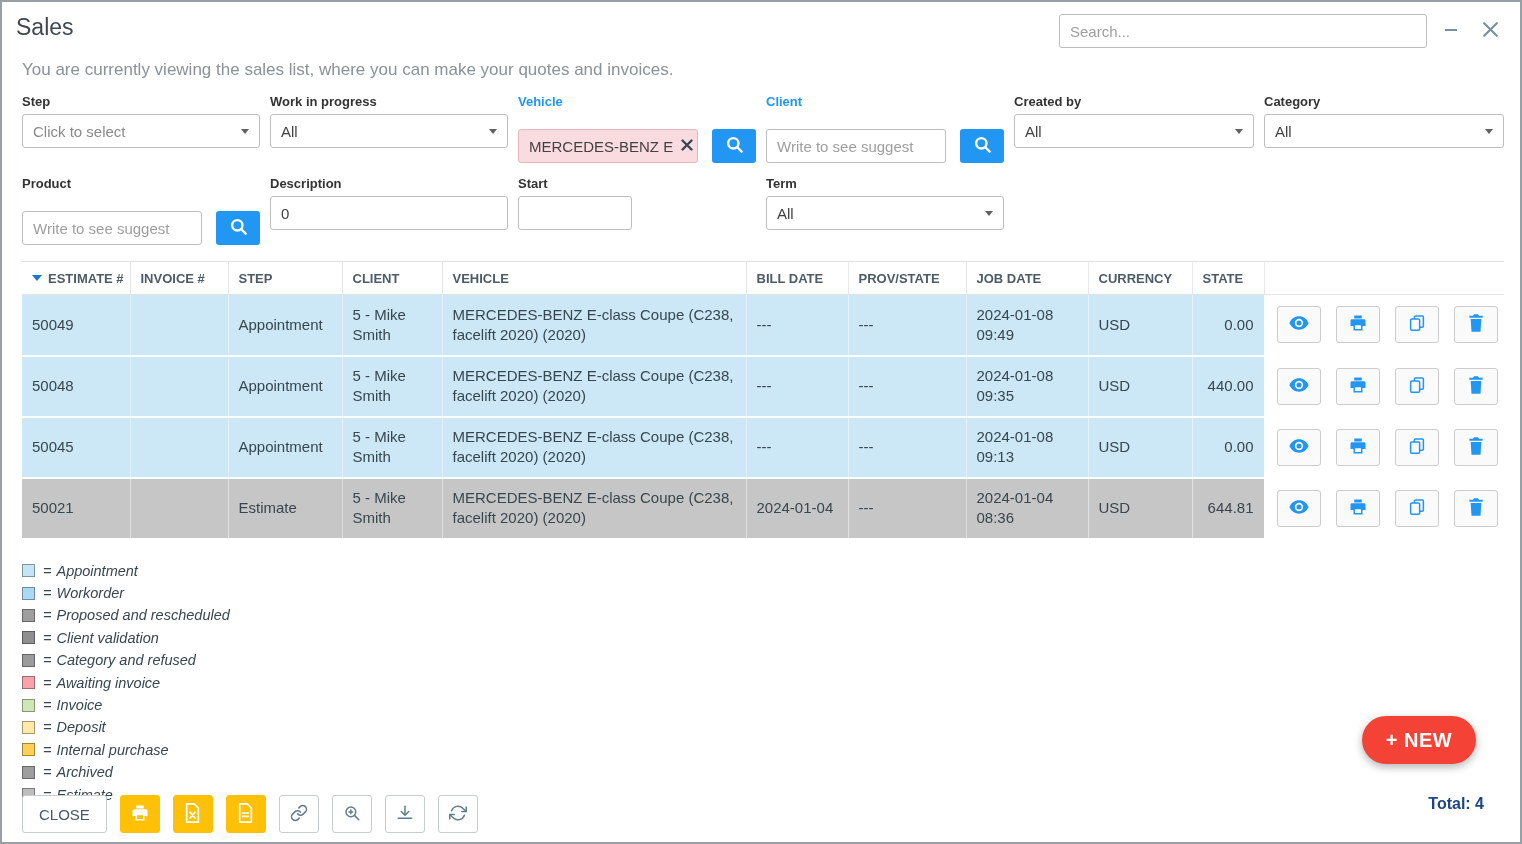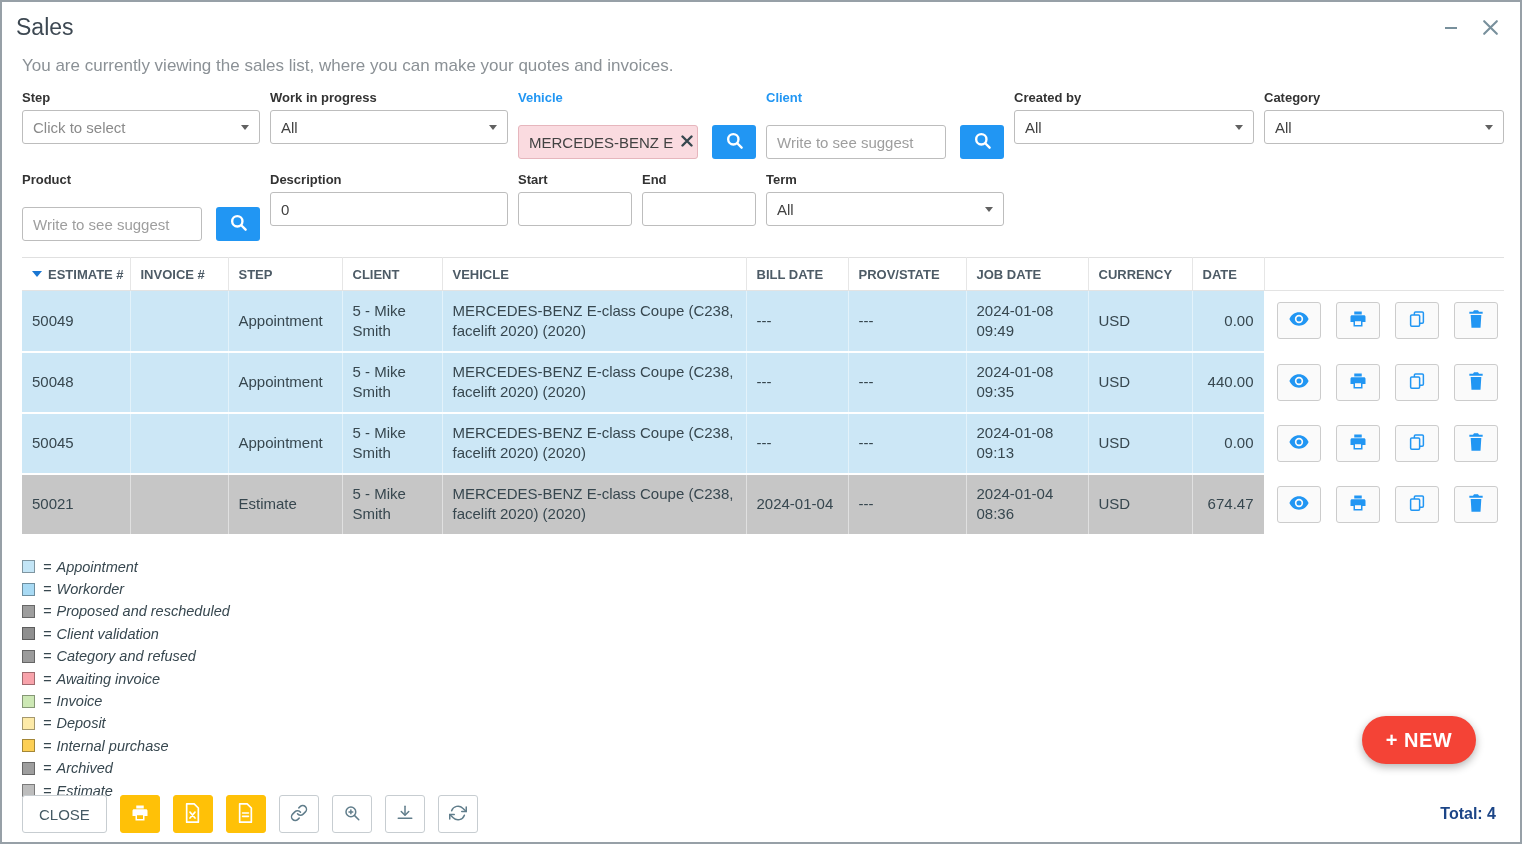--- a/index.html
+++ b/index.html
@@ -74,35 +74,36 @@
     font-style:italic; color:#37474f; }
   .swatch { width:13px; height:13px; border:1px solid rgba(0,0,0,.35); margin-right:8px; flex:0 0 13px; }
   .legend-item .eq { margin-right:5px; }
 
   
   .new-btn { position:absolute; right:44px; bottom:78px; width:114px; height:48px;
     border-radius:26px; background:var(--red); color:#fff; font-size:20px; font-weight:bold;
     border:none; cursor:pointer; box-shadow:0 3px 8px rgba(0,0,0,.3); letter-spacing:.5px; }
 
   
-  .footer { position:absolute; left:20px; right:24px; bottom:9px; display:flex; align-items:center; }
+  .footer { position:absolute; left:20px; right:36px; bottom:9px; display:flex; }
   .close-btn { height:38px; padding:0 16px; background:#fff; border:1px solid #c7cdd1;
     border-radius:3px; font-size:15px; color:#455a64; cursor:pointer; }
   .fbtn { width:40px; height:38px; border-radius:3px; margin-left:13px; display:flex;
     align-items:center; justify-content:center; cursor:pointer; }
   .fbtn.yellow { background:var(--yellow); border:1px solid var(--yellow); color:#fff; }
   .fbtn.plain { background:#fff; border:1px solid #c7cdd1; color:#607d8b; }
   .total { margin-left:auto; font-size:16px; font-weight:bold; color:#1c4587; }
 </style>
 </head>
 <body>
 
 <div class="header">
   <div class="title">Sales</div>
   <div class="header-right">
+    <input class="search-input" placeholder="Search..." style="">
     <button class="win-btn">
       <span>
         <svg width="16" height="16" viewBox="0 0 16 16">
             <line x1="2" y1="8" x2="14" y2="8" stroke="#78909c" stroke-width="2"></line>
           </svg>
       </span>
     </button>
     <button class="win-btn">
       <span>
         <svg width="19" height="19" viewBox="0 0 18 18">
@@ -198,24 +199,20 @@
     </div>
   </div>
   <div class="fgroup">
     <div class="flabel">Description</div>
     <input class="tinput" value="0" style="">
   </div>
   <div class="fgroup">
     <div class="split">
       <div class="half">
         <div class="flabel">Start</div>
-        <input class="tinput" style="">
-      </div>
-      <div class="half">
-        <div class="flabel">End</div>
         <input class="tinput" style="">
       </div>
     </div>
   </div>
   <div class="fgroup">
     <div class="flabel">Term</div>
     <div class="select">
       <span>All</span>
     </div>
   </div>
@@ -244,21 +241,21 @@
           <span class="sort-caret"></span><span>ESTIMATE #</span>
         </th>
         <th>INVOICE #</th>
         <th>STEP</th>
         <th>CLIENT</th>
         <th>VEHICLE</th>
         <th>BILL DATE</th>
         <th>PROV/STATE</th>
         <th>JOB DATE</th>
         <th>CURRENCY</th>
-        <th>DATE</th>
+        <th>STATE</th>
         <th></th>
       </tr>
     </thead>
     <tbody>
       <tr class="row-appointment">
         <td class="c">50049</td>
         <td class="c"></td>
         <td class="c">Appointment</td>
         <td class="c">5 - Mike Smith</td>
         <td class="c">MERCEDES-BENZ E-class Coupe (C238, facelift 2020) (2020)</td>
@@ -370,21 +367,21 @@
       <tr class="row-estimate">
         <td class="c">50021</td>
         <td class="c"></td>
         <td class="c">Estimate</td>
         <td class="c">5 - Mike Smith</td>
         <td class="c">MERCEDES-BENZ E-class Coupe (C238, facelift 2020) (2020)</td>
         <td class="c">2024-01-04</td>
         <td class="c">---</td>
         <td class="c">2024-01-04 08:36</td>
         <td class="c">USD</td>
-        <td class="c num">674.47</td>
+        <td class="c num">644.81</td>
         <td class="actions">
           <button class="abtn">
               <span><svg width="20" height="14" viewBox="0 0 24 16">
                   <path fill="currentColor" d="M12 0C7 0 2.7 3 .5 8 2.7 13 7 16 12 16s9.3-3 11.5-8C21.3 3 17 0 12 0zm0 13a5 5 0 110-10 5 5 0 010 10zm0-8a3 3 0 100 6 3 3 0 000-6z"></path>
                 </svg></span>
             </button>
           <button class="abtn">
               <span><svg width="18" height="18" viewBox="0 0 24 24" fill="currentColor">
                   <path d="M7 2h10v4H7z"></path>
                   <path d="M4 7h16c1.1 0 2 .9 2 2v7h-4v6H6v-6H2V9c0-1.1.9-2 2-2zm4 8v5h8v-5H8z"></path>

